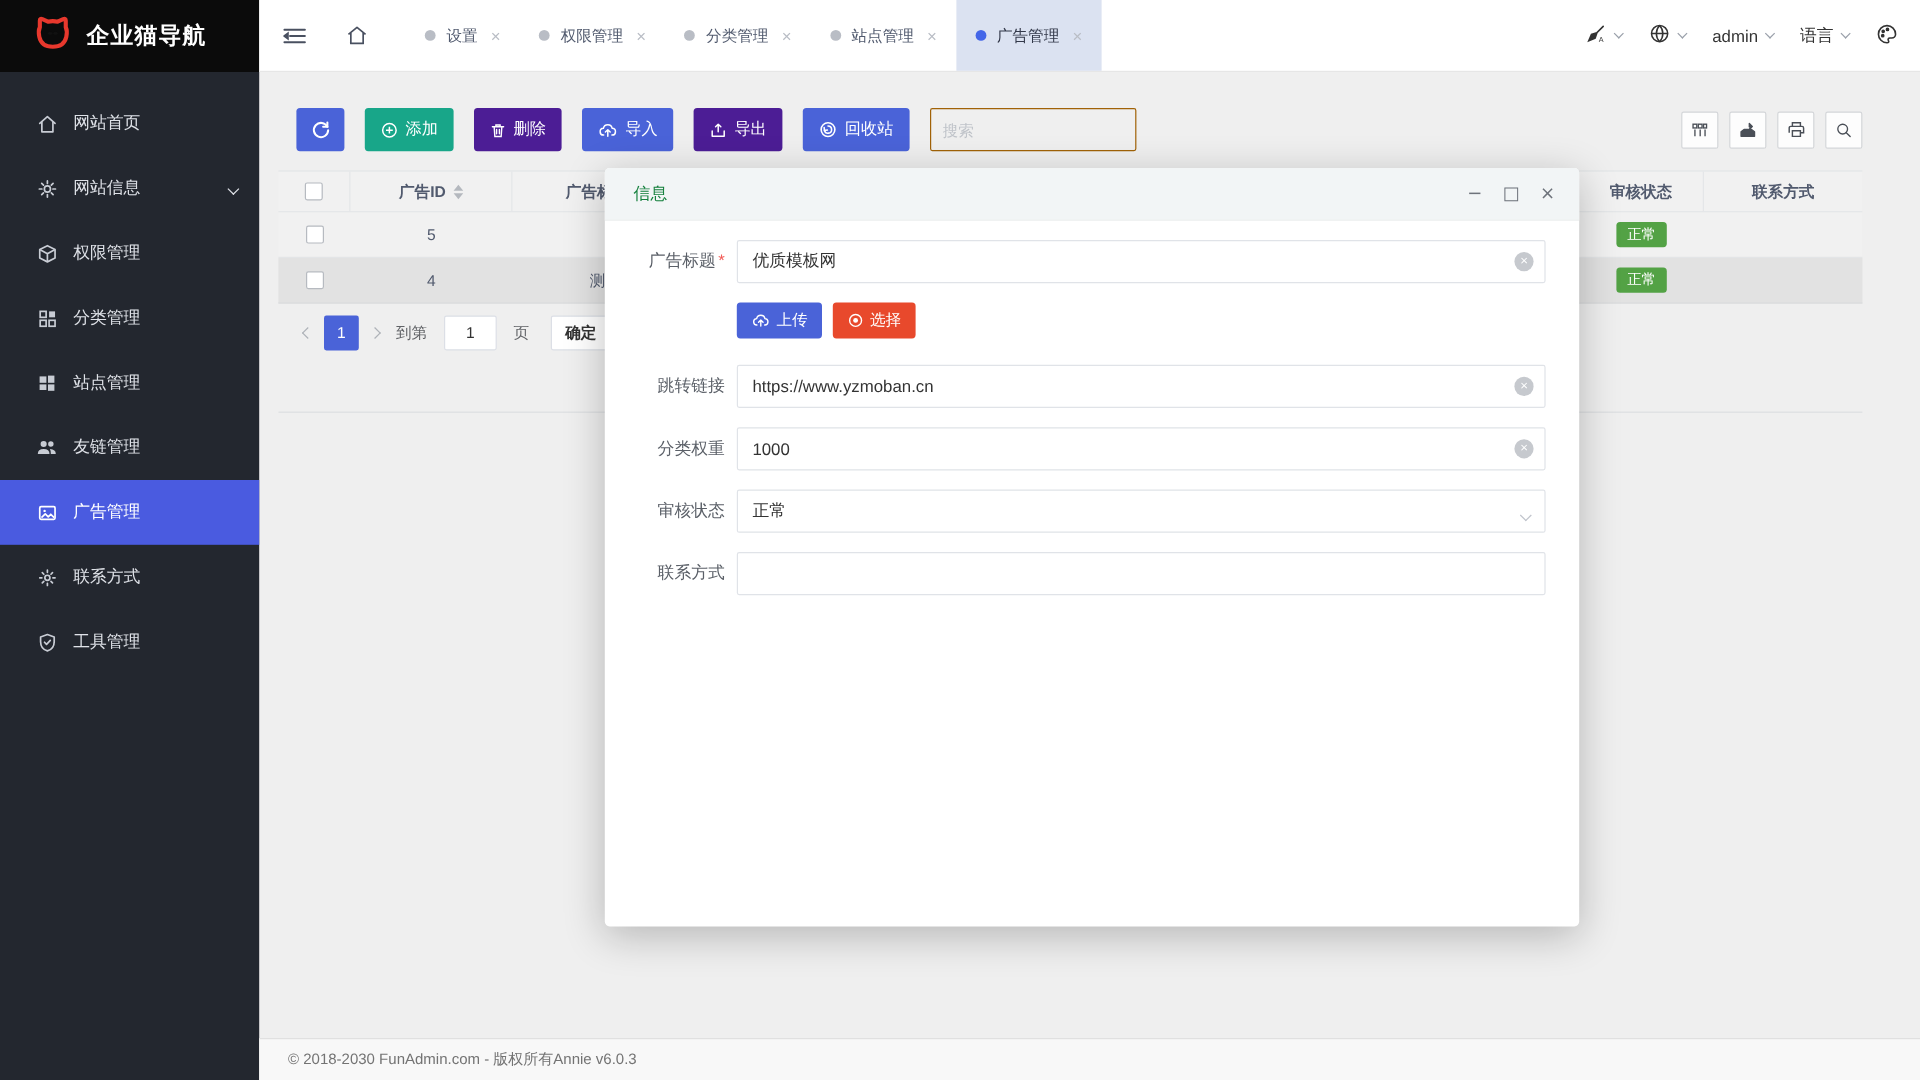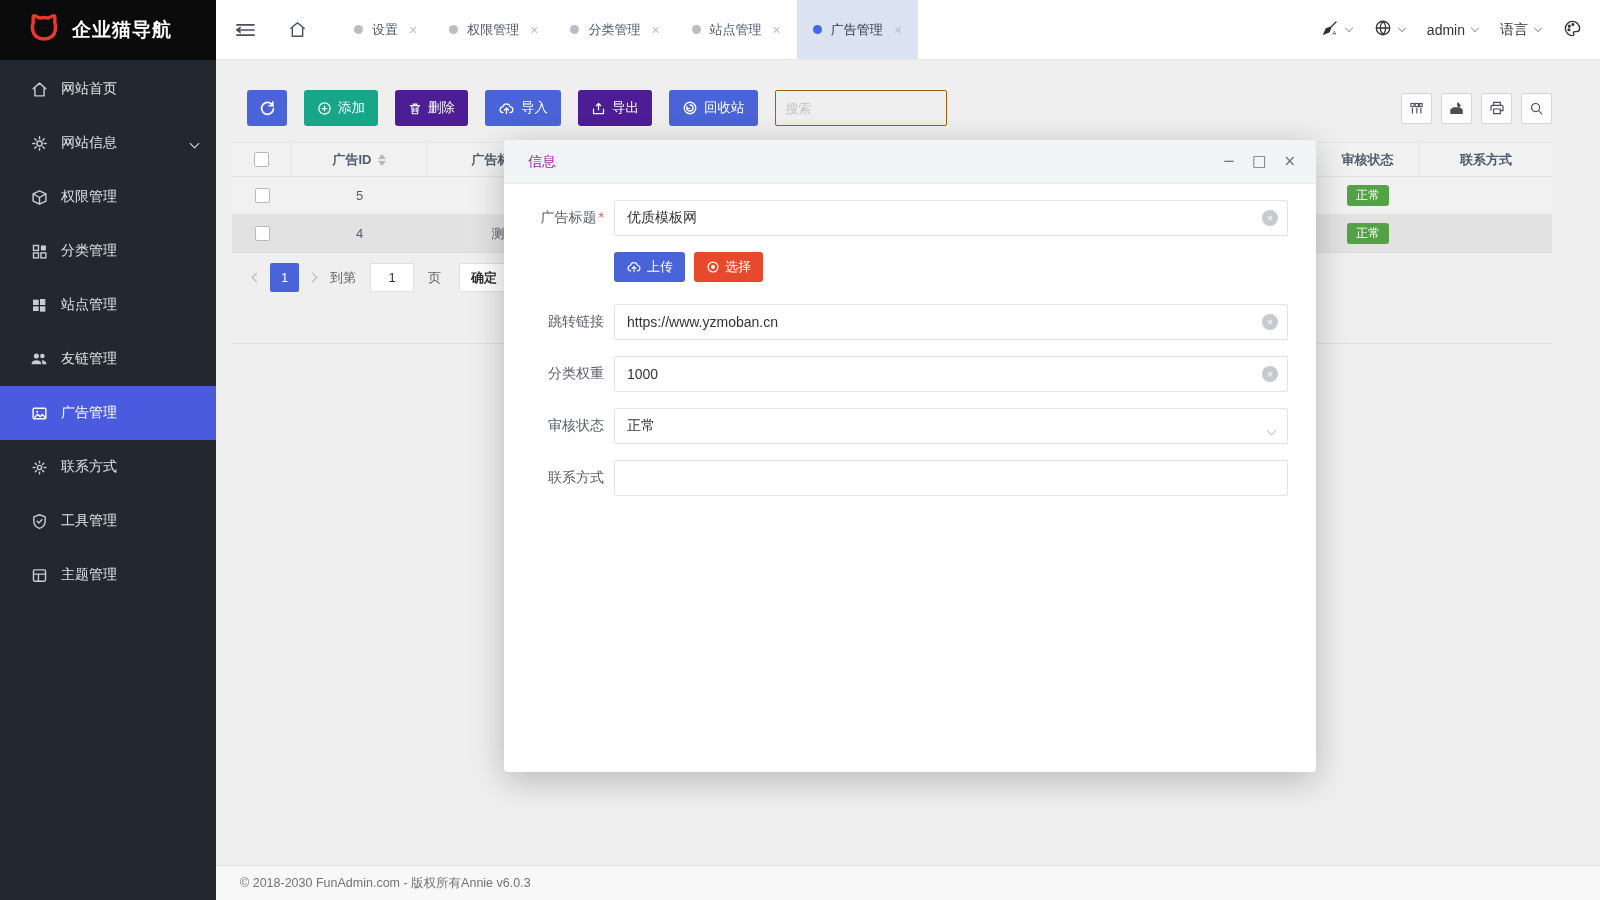--- a/index.html
+++ b/index.html
@@ -5,21 +5,21 @@
   * { box-sizing: border-box; margin: 0; padding: 0; }
   html,body { width:1600px; height:900px; overflow:hidden;
     font-family:"Liberation Sans","DejaVu Sans",sans-serif; }
   .app { position:relative; width:1600px; height:900px; display:flex; background:#efefef; }
 
   
   .sidebar { width:216px; flex:none; background:#23272f; display:flex; flex-direction:column; }
   .logo { height:60px; background:#0b0b0b; display:flex; align-items:center; padding-left:26px; cursor:pointer; }
   .logo svg { flex:none; }
   .logo-name { color:#fff; font-size:19px; font-weight:bold; margin-left:10px; letter-spacing:1px; }
-  .snav { padding-top:2px; }
+  .snav { padding-top:16px; }
   .s-item { height:54px; display:flex; align-items:center; padding:0 18px 0 30px; color:#dfe2e8;
     font-size:14px; cursor:pointer; }
   .s-ic { width:18px; height:18px; margin-right:13px; display:inline-flex; align-items:center; justify-content:center; color:#c8ccd4; }
   .s-item.active { background:#4a5be0; color:#fff; }
   .s-item.active .s-ic { color:#fff; }
   .s-spacer { flex:1; }
   .chev { display:inline-block; width:7px; height:7px; border-right:1.6px solid currentColor;
     border-bottom:1.6px solid currentColor; transform:rotate(45deg); }
   .chev.left { transform:rotate(135deg); }
   .chev.right { transform:rotate(-45deg); }
@@ -96,21 +96,21 @@
 
   
   .pfooter { height:35px; flex:none; background:#f8f8f8; border-top:1px solid #e0e0e0; display:flex;
     align-items:center; padding-left:24px; font-size:12.5px; color:#737373; }
 
   
   .modal { position:absolute; left:504px; top:140px; width:812px; height:632px; background:#fff;
     border-radius:4px; box-shadow:0 8px 34px rgba(0,0,0,.24); display:flex; flex-direction:column; z-index:50; }
   .m-head { height:44px; flex:none; background:#f2f5f6; border-bottom:1px solid #e8ebec;
     border-radius:4px 4px 0 0; display:flex; align-items:center; padding:0 20px 0 24px; }
-  .m-title { font-size:14px; color:#a21caf; }
+  .m-title { font-size:14px; color:#15803d; }
   .m-ctrls { margin-left:auto; display:flex; gap:17px; color:#6e737b; font-size:15px; }
   .m-ctrl { cursor:pointer; line-height:1; font-family:"DejaVu Sans",sans-serif; }
   .m-body { flex:1; padding:16px 28px 0 30px; overflow:hidden; }
   .m-row { display:flex; align-items:center; margin-bottom:16px; }
   .m-label { width:70px; flex:none; text-align:right; font-size:14px; color:#5b6068; margin-right:10px; }
   .star { color:#f25a55; margin-left:2px; }
   .m-field { flex:1; position:relative; }
   .m-input { width:100%; height:36px; border:1px solid #e0e3e8; border-radius:2px; padding:0 32px 0 12px;
     font-size:14px; color:#333; font-family:inherit; background:#fff; }
   .clear-ic { position:absolute; right:10px; top:50%; margin-top:-8px; width:16px; height:16px; border-radius:50%;
@@ -227,29 +227,20 @@
         <span class="s-label">联系方式</span>
       </div>
       <div class="s-item">
         <span class="s-ic">
             <svg width="17" height="17" viewBox="0 0 24 24" fill="none" stroke="currentColor" stroke-width="2" stroke-linecap="round" stroke-linejoin="round">
               <path d="M12 2.5 L20 5.5 V11 C20 16.5 16.7 20.4 12 21.8 C7.3 20.4 4 16.5 4 11 V5.5 Z"></path>
               <path d="M8.6 11.6 l2.4 2.4 4.4-4.6"></path>
             </svg>
           </span>
         <span class="s-label">工具管理</span>
-      </div>
-      <div class="s-item">
-        <span class="s-ic">
-            <svg width="17" height="17" viewBox="0 0 24 24" fill="none" stroke="currentColor" stroke-width="2">
-              <rect x="3.5" y="4" width="17" height="16" rx="1.5"></rect>
-              <path d="M3.5 10 H20.5 M10.5 10 V20"></path>
-            </svg>
-          </span>
-        <span class="s-label">主题管理</span>
       </div>
     </nav>
   </aside>
 
   <div class="main">
 
     <header class="topbar">
       <span class="tb-ic tb-burger">
         <svg width="19" height="16" viewBox="0 0 20 16" stroke="currentColor" stroke-width="1.8" stroke-linecap="round">
             <path d="M1 2.5 H19 M6 8 H19 M1 8 l3-2.2 v4.4 Z M1 13.5 H19" fill="currentColor"></path>

